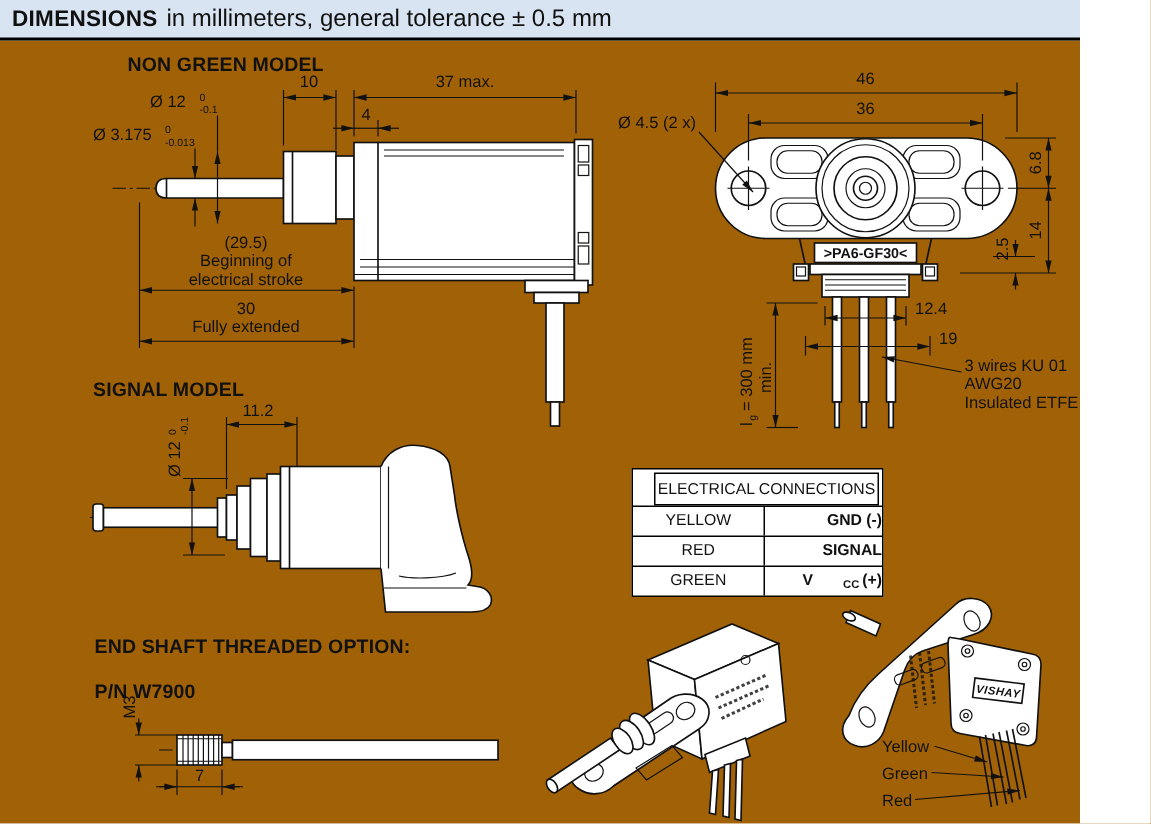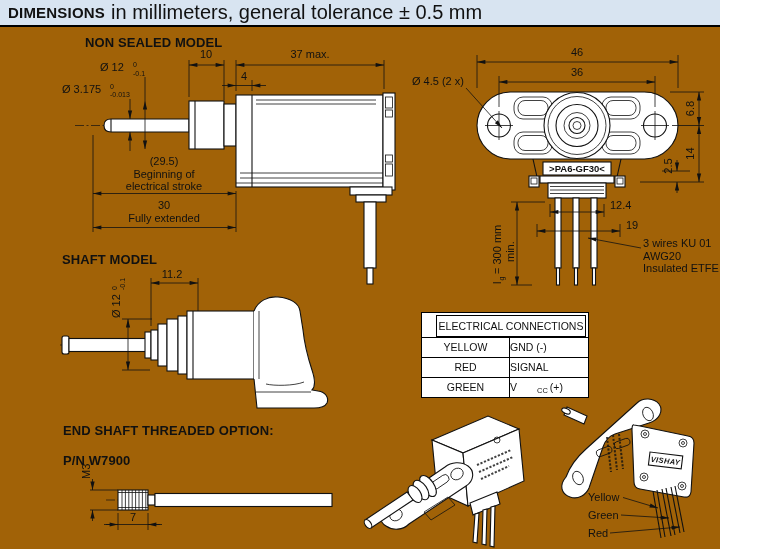--- a/index.html
+++ b/index.html
@@ -1,51 +1,51 @@
 <!DOCTYPE html>
 <html style="--band: #d8e4f1;"><head>
 <meta charset="utf-8">
 <style>
   html,body{margin:0;padding:0;background:#fff;font-family:"Liberation Sans",sans-serif;}
   .page{position:relative;width:720px;height:549px;background:#a16207;overflow:hidden;color:#111;}
   .header{position:absolute;left:0;top:0;width:767px;height:27px;background:var(--band,#d8e4f1);
           border-bottom:2px solid #000;display:flex;align-items:center;box-sizing:border-box;padding-left:8px;}
   .header .strong{font-weight:bold;font-size:15px;letter-spacing:.2px;}
-  .header .rest{font-size:20px;margin-left:6px;}
+  .header .rest{font-size:16px;margin-left:6px;}
   .sec-label{position:absolute;font-weight:bold;font-size:13px;letter-spacing:.1px;line-height:15px;white-space:pre-line;}
   svg.draw{position:absolute;left:0;top:0;}
   svg text{font-family:"Liberation Sans",sans-serif;fill:#111;stroke:none;}
   .f11{font-size:11px;} .f7{font-size:7px;} .f95{font-size:9.5px;font-weight:bold;}
   .f75{font-size:7.5px;font-weight:bold;font-style:italic;letter-spacing:.4px;}
   .mid{text-anchor:middle;}
   .ol{stroke:#111;stroke-width:1.1;fill:none;}
   .olw{stroke:#111;stroke-width:1.1;fill:#fff;}
   .thin{stroke:#111;stroke-width:.8;fill:none;}
   .cl{stroke:#111;stroke-width:.7;stroke-dasharray:9 2.5 2 2.5;fill:none;}
   .txtline{stroke:#111;stroke-width:2;stroke-dasharray:2.2 1.6;fill:none;opacity:.8;}
   .conn-table{position:absolute;left:421px;top:312px;width:166px;border:1.5px solid #000;background:#fff;font-size:10.5px;}
   .conn-title{border:1px solid #000;margin:2px 2px 0 14px;height:20px;line-height:20px;text-align:center;}
   .conn-row{display:flex;border-top:1px solid #000;height:19px;line-height:19px;}
   .c1{width:87px;border-right:1px solid #000;text-align:center;}
-  .c2{flex:1;text-align:left;}
+  .c2{flex:1;text-align:right;font-weight:bold;}
   .sub{font-size:7.5px;vertical-align:-2px;padding-left:20px;}
   .suffix{margin-left:2px;}
 </style>
 </head>
 <body>
 
 <div class="page">
 
   <div class="header">
     <span class="strong">DIMENSIONS</span>
     <span class="rest">in millimeters, general tolerance ± 0.5 mm</span>
   </div>
 
-  <div class="sec-label" style="left:85px;top:35px;">NON SEALED MODEL</div>
-  <div class="sec-label" style="left:62px;top:252px;">SHAFT MODEL</div>
+  <div class="sec-label" style="left:85px;top:35px;">NON GREEN MODEL</div>
+  <div class="sec-label" style="left:62px;top:252px;">SIGNAL MODEL</div>
   <div class="sec-label" style="left:63px;top:423px;"><span>END SHAFT THREADED OPTION:</span><br>
     <span>P/N W7900</span></div>
 
   <svg class="draw" width="767" height="549" viewBox="0 0 767 549">
     <defs>
       <marker id="arw" viewBox="0 0 9 5" markerWidth="9" markerHeight="5" refX="8.6" refY="2.5" orient="auto-start-reverse" markerUnits="userSpaceOnUse">
         <path d="M0.2,0.4 L8.6,2.5 L0.2,4.6 Z" fill="#111"></path>
       </marker>
     </defs>
 

